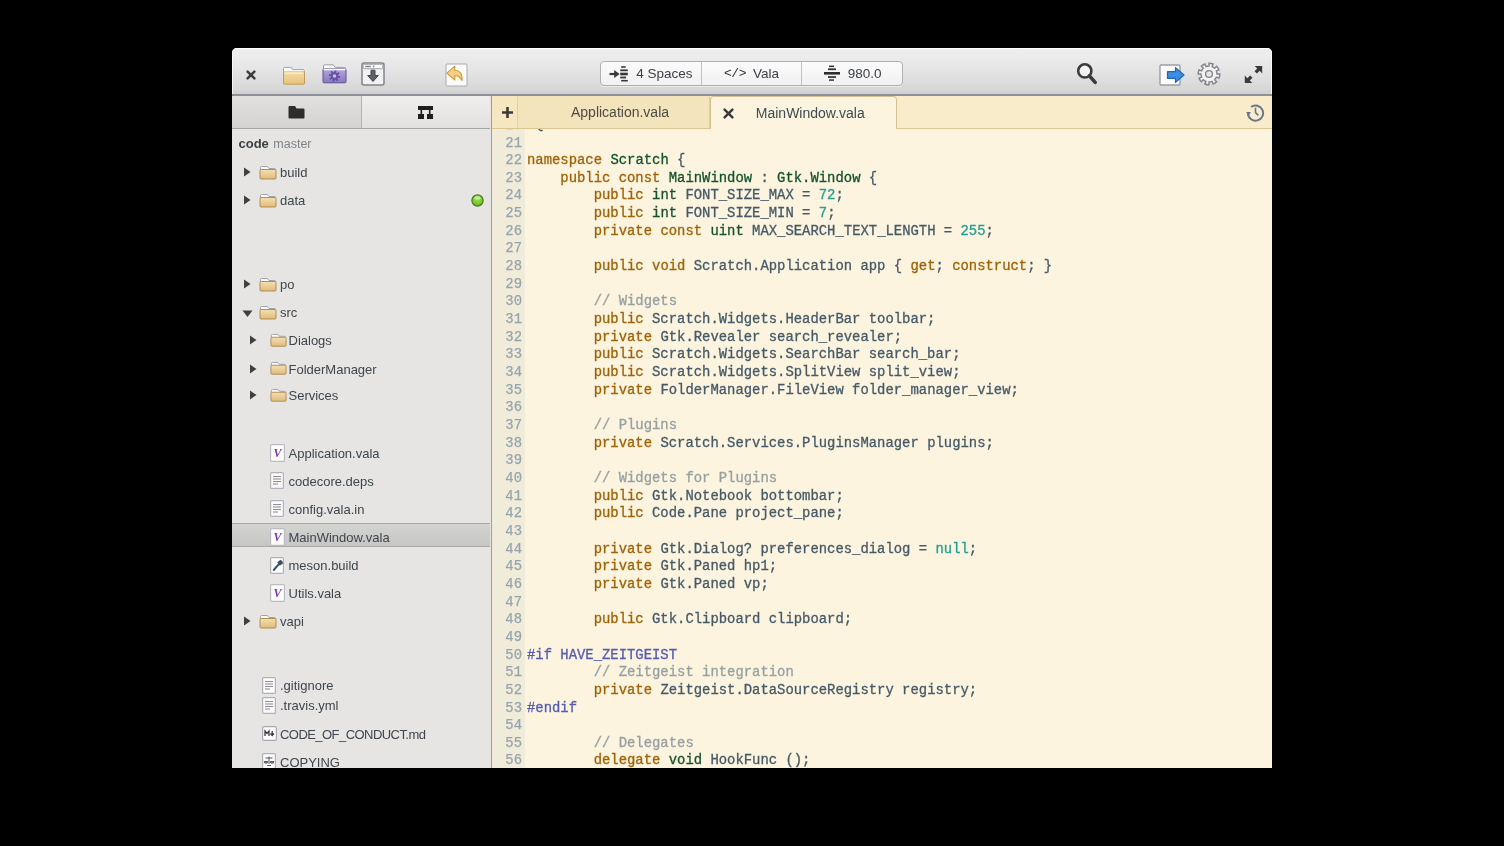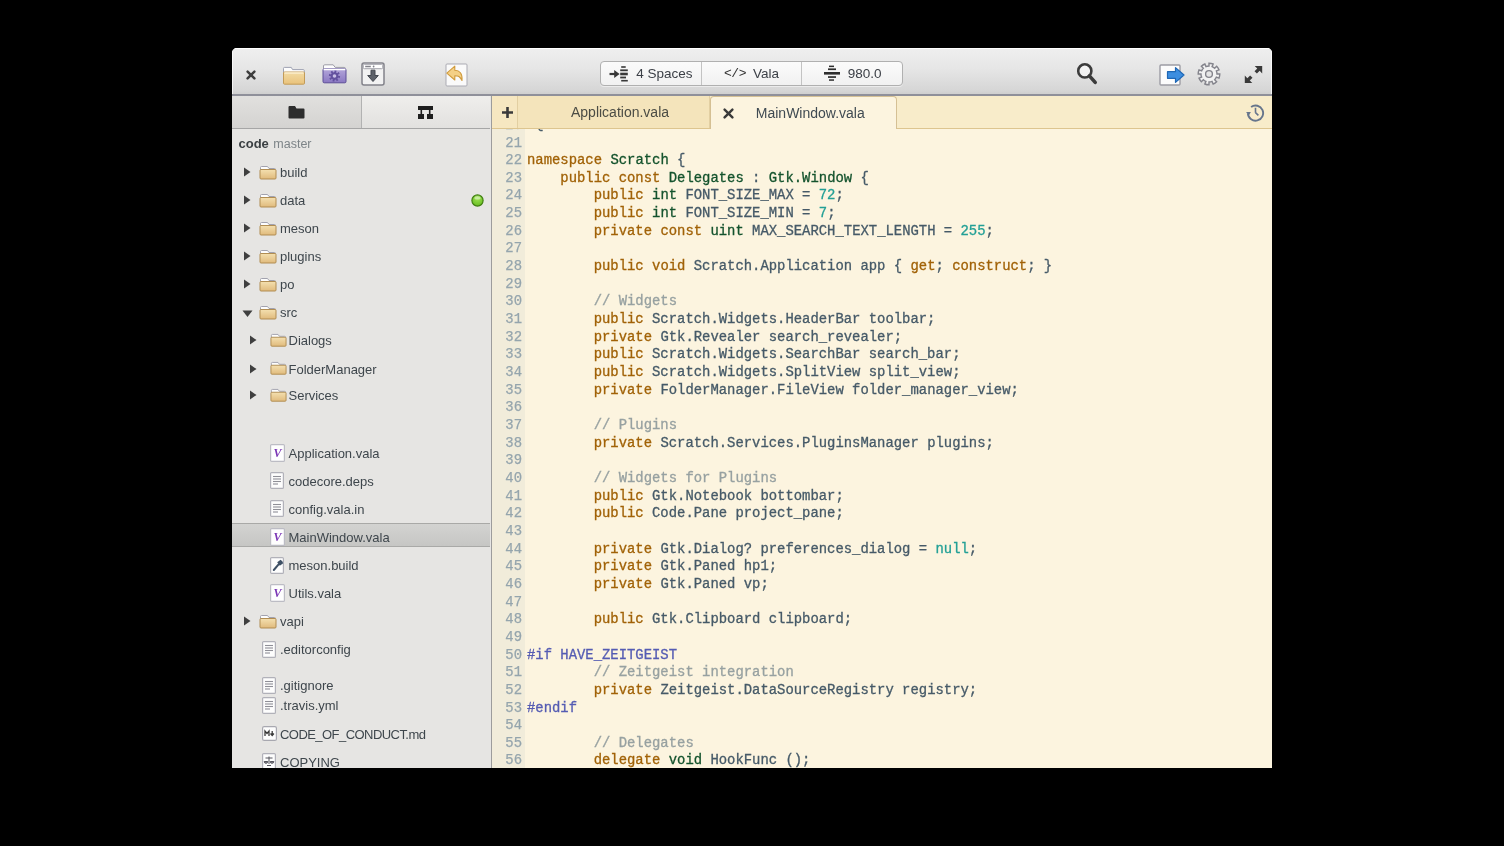--- a/index.html
+++ b/index.html
@@ -175,52 +175,20 @@
                 <stop offset="0" stop-color="#9fe254"></stop>
                 <stop offset="0.7" stop-color="#74c62c"></stop>
                 <stop offset="1" stop-color="#64b51e"></stop>
               </radialGradient>
             </defs>
             <circle cx="6.5" cy="6.5" r="5.6" fill="url(#gd)" stroke="#417f12" stroke-width="1.2"></circle>
             <ellipse cx="6.5" cy="3.9" rx="3.1" ry="1.7" fill="rgba(255,255,255,0.45)"></ellipse>
           </svg>
           <span style="position:absolute;left:48px;top:50%;transform:translateY(-50%)">data</span>
         </div>
-      <div class="trow" style="top:117px">
-          <svg class="exp" style="left:9.5px;top:9px" width="10" height="10" viewBox="0 0 10 10">
-            <path d="M2 0.5 L8.5 5 L2 9.5 z" fill="#3f3f3f"></path>
-          </svg>
-          <svg style="position:absolute;left:27px;top:6.5px" width="18" height="15" viewBox="0 0 18 15">
-            <defs>
-              <linearGradient id="fg2" x1="0" y1="0" x2="0" y2="1">
-                <stop offset="0" stop-color="#f4e0b0"></stop>
-                <stop offset="1" stop-color="#e0ba7c"></stop>
-              </linearGradient>
-            </defs>
-            <path d="M1.5 5.5 v-3 a1 1 0 0 1 1 -1 h6 l1.5 2 h5.5 a1 1 0 0 1 1 1 v1 z" fill="#fdfdfd" stroke="#a2a2ae" stroke-width="1"></path>
-            <rect x="1" y="4.5" width="16" height="9.5" rx="1" fill="url(#fg2)" stroke="#b18d52" stroke-width="1"></rect>
-          </svg>
-          <span style="position:absolute;left:48px;top:50%;transform:translateY(-50%)">meson</span>
-        </div>
-      <div class="trow" style="top:145px">
-          <svg class="exp" style="left:9.5px;top:9px" width="10" height="10" viewBox="0 0 10 10">
-            <path d="M2 0.5 L8.5 5 L2 9.5 z" fill="#3f3f3f"></path>
-          </svg>
-          <svg style="position:absolute;left:27px;top:6.5px" width="18" height="15" viewBox="0 0 18 15">
-            <defs>
-              <linearGradient id="fg3" x1="0" y1="0" x2="0" y2="1">
-                <stop offset="0" stop-color="#f4e0b0"></stop>
-                <stop offset="1" stop-color="#e0ba7c"></stop>
-              </linearGradient>
-            </defs>
-            <path d="M1.5 5.5 v-3 a1 1 0 0 1 1 -1 h6 l1.5 2 h5.5 a1 1 0 0 1 1 1 v1 z" fill="#fdfdfd" stroke="#a2a2ae" stroke-width="1"></path>
-            <rect x="1" y="4.5" width="16" height="9.5" rx="1" fill="url(#fg3)" stroke="#b18d52" stroke-width="1"></rect>
-          </svg>
-          <span style="position:absolute;left:48px;top:50%;transform:translateY(-50%)">plugins</span>
-        </div>
       <div class="trow" style="top:173px">
           <svg class="exp" style="left:9.5px;top:9px" width="10" height="10" viewBox="0 0 10 10">
             <path d="M2 0.5 L8.5 5 L2 9.5 z" fill="#3f3f3f"></path>
           </svg>
           <svg style="position:absolute;left:27px;top:6.5px" width="18" height="15" viewBox="0 0 18 15">
             <defs>
               <linearGradient id="fg4" x1="0" y1="0" x2="0" y2="1">
                 <stop offset="0" stop-color="#f4e0b0"></stop>
                 <stop offset="1" stop-color="#e0ba7c"></stop>
               </linearGradient>
@@ -355,32 +323,20 @@
             <defs>
               <linearGradient id="fg10" x1="0" y1="0" x2="0" y2="1">
                 <stop offset="0" stop-color="#f4e0b0"></stop>
                 <stop offset="1" stop-color="#e0ba7c"></stop>
               </linearGradient>
             </defs>
             <path d="M1.5 5.5 v-3 a1 1 0 0 1 1 -1 h6 l1.5 2 h5.5 a1 1 0 0 1 1 1 v1 z" fill="#fdfdfd" stroke="#a2a2ae" stroke-width="1"></path>
             <rect x="1" y="4.5" width="16" height="9.5" rx="1" fill="url(#fg10)" stroke="#b18d52" stroke-width="1"></rect>
           </svg>
           <span style="position:absolute;left:48px;top:50%;transform:translateY(-50%)">vapi</span>
-        </div>
-      <div class="trow" style="top:538px">
-          <svg style="position:absolute;left:30px;top:5.5px" width="14" height="17" viewBox="0 0 14 17">
-            <rect x="0.6" y="0.6" width="12.8" height="15.8" rx="1" fill="#fdfdfd" stroke="#b1b1b9" stroke-width="1.2"></rect>
-            <g stroke="#8f8f97" stroke-width="1.1">
-              <line x1="3" y1="4.5" x2="11" y2="4.5"></line>
-              <line x1="3" y1="7" x2="11" y2="7"></line>
-              <line x1="3" y1="9.5" x2="11" y2="9.5"></line>
-              <line x1="3" y1="12" x2="8" y2="12"></line>
-            </g>
-          </svg>
-          <span style="position:absolute;left:48px;top:50%;transform:translateY(-50%)">.editorconfig</span>
         </div>
       <div class="trow" style="top:574px">
           <svg style="position:absolute;left:30px;top:5.5px" width="14" height="17" viewBox="0 0 14 17">
             <rect x="0.6" y="0.6" width="12.8" height="15.8" rx="1" fill="#fdfdfd" stroke="#b1b1b9" stroke-width="1.2"></rect>
             <g stroke="#8f8f97" stroke-width="1.1">
               <line x1="3" y1="4.5" x2="11" y2="4.5"></line>
               <line x1="3" y1="7" x2="11" y2="7"></line>
               <line x1="3" y1="9.5" x2="11" y2="9.5"></line>
               <line x1="3" y1="12" x2="8" y2="12"></line>
             </g>
@@ -472,21 +428,21 @@
 50
 51
 52
 53
 54
 55
 56</div></div>
       <pre id="code"> <span style="position:relative;top:-1px">{</span>
 
 <span class="k">namespace</span> <span class="t">Scratch</span> {
-    <span class="k">public</span> <span class="k">const</span> <span class="t">Delegates</span> : <span class="t">Gtk.Window</span> {
+    <span class="k">public</span> <span class="k">const</span> <span class="t">MainWindow</span> : <span class="t">Gtk.Window</span> {
         <span class="k">public</span> <span class="t">int</span> FONT_SIZE_MAX = <span class="n">72</span>;
         <span class="k">public</span> <span class="t">int</span> FONT_SIZE_MIN = <span class="n">7</span>;
         <span class="k">private</span> <span class="k">const</span> <span class="t">uint</span> MAX_SEARCH_TEXT_LENGTH = <span class="n">255</span>;
 
         <span class="k">public</span> <span class="k">void</span> Scratch.Application app { <span class="k">get</span>; <span class="k">construct</span>; }
 
         <span class="c">// Widgets</span>
         <span class="k">public</span> Scratch.Widgets.HeaderBar toolbar;
         <span class="k">private</span> Gtk.Revealer search_revealer;
         <span class="k">public</span> Scratch.Widgets.SearchBar search_bar;

